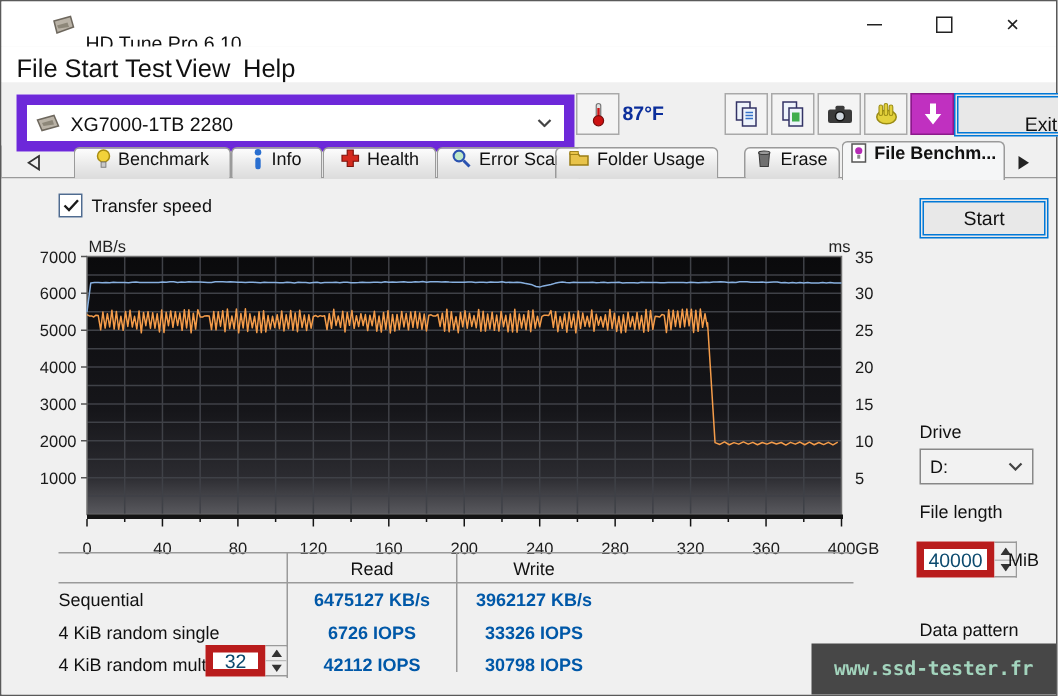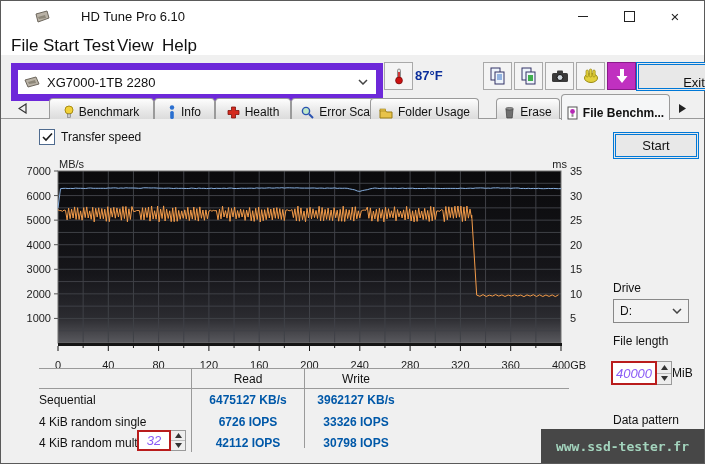--- a/index.html
+++ b/index.html
@@ -1,45 +1,45 @@
 <!DOCTYPE html>
 <html><head>
 <meta charset="utf-8">
 <style>
   html,body{margin:0;padding:0;}
   body{width:705px;height:464px;overflow:hidden;font-family:"Liberation Sans",sans-serif;background:#f0f0f0;}
   .abs{position:absolute;}
   #app{position:absolute;left:0;top:0;width:703px;height:462px;border:1px solid #5a5a5a;background:#f0f0f0;}
   #titlebar{left:0;top:0;width:703px;height:30px;background:#ffffff;}
-  #title-text{left:56px;top:8px;font-size:13px;color:#111;margin-left:24px;}
+  #title-text{left:56px;top:20px;font-size:13px;color:#111;}
   .wbtn{width:46px;height:30px;display:flex;align-items:center;justify-content:center;color:#222;}
   #menubar{left:0;top:30px;width:703px;height:24px;background:#ffffff;}
   .menu-item{position:absolute;top:3px;font-size:17px;color:#111;padding:2px 4px;}
   #toolbar{left:0;top:54px;width:703px;height:42px;background:#f0f0f0;}
   #drive-combo{left:10px;top:8px;width:358px;height:24px;background:#fff;border:7px solid #6d28d9;display:flex;align-items:center;}
   #drive-combo .lbl{font-size:13px;color:#111;margin-left:6px;}
   .toolbtn{position:absolute;top:7px;width:27px;height:26px;background:#f4f4f4;border:1px solid #a9a9a9;display:flex;align-items:center;justify-content:center;}
   #temp-label{left:414px;top:13px;font-size:13px;font-weight:bold;color:#0b2e9b;}
   #exit-btn{left:635px;top:7px;width:60px;height:27px;background:#e8e8e8;border:1px solid #0078d7;outline:1px solid #0078d7;outline-offset:-3px;display:flex;align-items:flex-end;justify-content:center;font-size:13px;color:#111;padding-left:27px;}
   #tabstrip{left:0;top:96px;width:703px;height:22px;}
   #tabstrip .baseline{position:absolute;left:0;top:21px;width:703px;height:1px;background:#9a9a9a;}
-  .tab{position:absolute;top:1px;height:20px;background:linear-gradient(#fdfdfd,#e8e8e8 60%,#dcdcdc);border:1px solid #9a9a9a;border-bottom:none;border-radius:4px 4px 0 0;display:flex;align-items:flex-end;justify-content:center;gap:5px;font-size:12px;color:#111;}
+  .tab{position:absolute;top:1px;height:20px;background:linear-gradient(#fdfdfd,#e8e8e8 60%,#dcdcdc);border:1px solid #9a9a9a;border-bottom:none;border-radius:4px 4px 0 0;display:flex;align-items:flex-start;justify-content:center;gap:5px;font-size:12px;color:#111;}
   .tab.active{top:-3px;height:25px;background:#f5f6f7;font-weight:bold;z-index:3;}
   .tab .ticon{display:flex;align-items:center;}
   .tscroll{position:absolute;top:4px;width:14px;height:14px;display:flex;align-items:center;justify-content:center;}
   #content{left:0;top:118px;width:703px;height:344px;background:#f0f0f0;}
   #transfer-check{left:38px;top:10px;display:flex;align-items:center;gap:6px;font-size:12px;color:#111;}
   .cbox{width:14px;height:14px;background:#fff;border:1px solid #4f6b8f;display:flex;align-items:center;justify-content:center;}
   #chart-wrap{left:0;top:40px;width:600px;height:212px;}
   .rp-label{position:absolute;left:612px;font-size:12px;color:#111;}
   #start-btn{left:612px;top:13px;width:84px;height:25px;background:#e8e8e8;border:1px solid #0078d7;outline:1px solid #0078d7;outline-offset:-3px;display:flex;align-items:center;justify-content:center;font-size:13px;color:#111;}
   .combo{position:absolute;left:612px;width:74px;height:22px;background:#f2f2f2;border:1px solid #888;display:flex;align-items:center;font-size:12px;color:#111;}
   .combo .lbl{margin-left:6px;flex:1;}
   .spin-wrap{position:absolute;display:flex;align-items:stretch;}
-  .spin-input{background:#fff;border:2px solid #b91c1c;font-size:13px;color:#8b5cf6;display:flex;align-items:center;justify-content:center;font-style:italic;}
+  .spin-input{background:#fff;border:5px solid #b91c1c;font-size:13px;color:#0c4a6e;display:flex;align-items:center;justify-content:center;}
   .spin-btns{width:14px;display:flex;flex-direction:column;border:1px solid #9a9a9a;border-left:none;}
   .spin-btns div{flex:1;background:#eee;display:flex;align-items:center;justify-content:center;font-size:6px;color:#333;border-bottom:1px solid #bbb;}
   .spin-btns div:last-child{border-bottom:none;}
   #results{left:0;top:246px;width:703px;height:98px;font-size:12px;color:#111;}
   .hline{position:absolute;background:#9a9a9a;height:1px;}
   .vline{position:absolute;background:#9a9a9a;width:1px;}
   .rcol{position:absolute;width:110px;text-align:center;}
   .rval{font-weight:bold;color:#0058a8;}
   #watermark{left:540px;top:428px;width:163px;height:34px;background:#474747;display:flex;align-items:center;justify-content:center;font-weight:bold;}
   #watermark span{font-family:"DejaVu Sans Mono",monospace;font-size:13px;color:#a3d4bd;}

